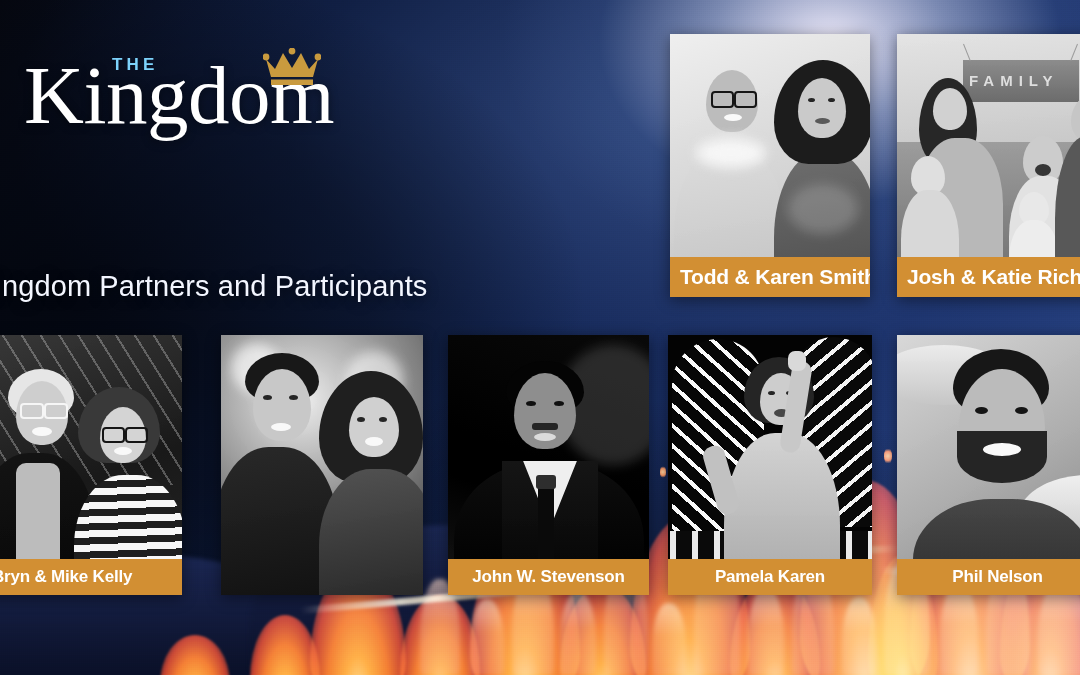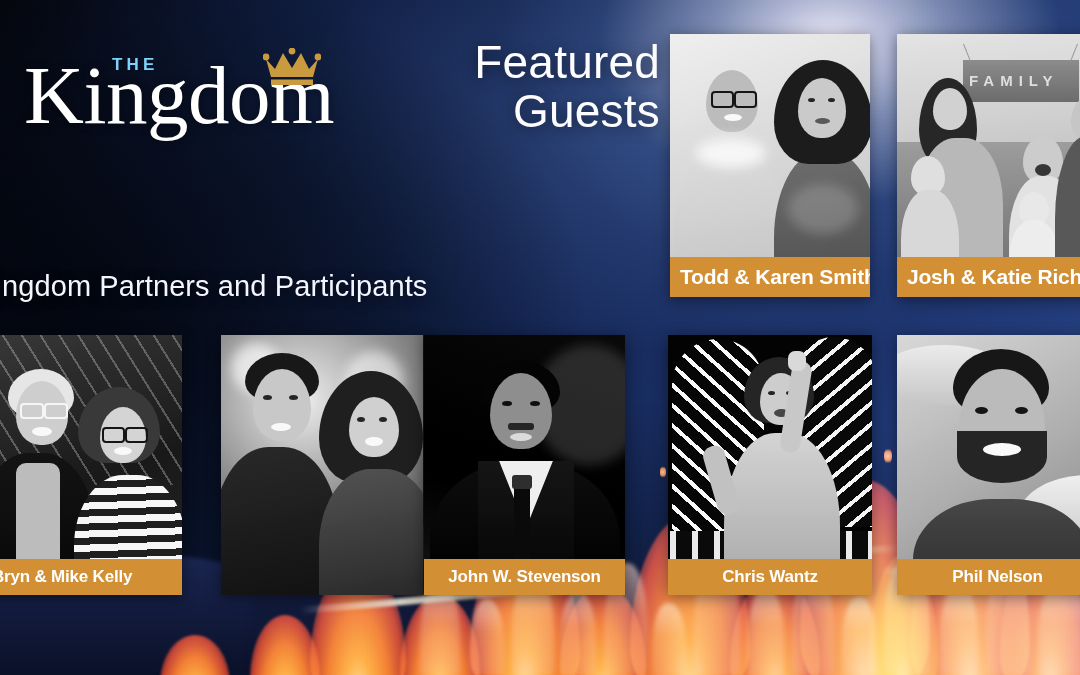--- a/index.html
+++ b/index.html
@@ -181,24 +181,20 @@
       <svg viewBox="0 0 58 38" width="58" height="38">
         <path d="M3 11 L12 21 L20 5 L29 20 L38 5 L46 21 L55 11 L50 29 L8 29 Z" fill="#c99a3e"></path>
         <circle cx="3" cy="9" r="3.4" fill="#c99a3e"></circle>
         <circle cx="29" cy="3" r="3.4" fill="#c99a3e"></circle>
         <circle cx="55" cy="9" r="3.4" fill="#c99a3e"></circle>
         <rect x="8" y="31.5" width="42" height="5.5" fill="#c99a3e"></rect>
       </svg>
     </div>
   </div>
 
-  <div class="featured">
-    <div>Featured</div>
-    <div>Guests</div>
-  </div>
 
   <div class="partners">Kingdom Partners and Participants</div>
 
   <div class="card" style="left:670px;top:34px;width:200px;height:263px;">
     <div class="photo">
       <div class="bgwall" style="background:linear-gradient(160deg,#e9e9e9,#cfcfcf 55%,#b4b4b4);"></div>
 
       <div class="body" style="left:4px;top:112px;width:112px;height:160px;background:linear-gradient(170deg,#d8d8d8,#bdbdbd);"></div>
       <div class="head" style="left:36px;top:36px;width:52px;height:62px;background:#b9b9b9;"></div>
       <div class="glasses" style="left:41px;top:57px;width:19px;height:13px;"></div>
@@ -290,21 +286,21 @@
 
       <div class="hair" style="left:98px;top:36px;width:104px;height:112px;background:#242424;"></div>
       <div class="head" style="left:128px;top:62px;width:50px;height:60px;background:#cbcbcb;"></div>
       <div class="eye" style="left:136px;top:82px;width:8px;height:5px;"></div>
       <div class="eye" style="left:158px;top:82px;width:8px;height:5px;"></div>
       <div class="mouth" style="left:144px;top:102px;width:18px;height:9px;"></div>
       <div class="body" style="left:98px;top:134px;width:118px;height:140px;background:linear-gradient(170deg,#555555,#2a2a2a);"></div>
     </div>
   </div>
 
-  <div class="card" style="left:424px;top:335px;width:201px;height:260px;">
+  <div class="card" style="left:448px;top:335px;width:201px;height:260px;">
     <div class="photo">
       <div class="bgwall" style="background:linear-gradient(200deg,#101010,#050505 60%,#1c1c1c);"></div>
       <div class="shade" style="left:110px;top:10px;width:110px;height:120px;background:#6e6e6e;opacity:.35;"></div>
       <div class="hair" style="left:58px;top:26px;width:78px;height:52px;background:#0b0b0b;"></div>
       <div class="head" style="left:66px;top:38px;width:62px;height:76px;background:#8d8d8d;"></div>
       <div class="eye" style="left:78px;top:66px;width:10px;height:5px;background:#151515;"></div>
       <div class="eye" style="left:106px;top:66px;width:10px;height:5px;background:#151515;"></div>
       <div style="position:absolute;left:84px;top:88px;width:26px;height:7px;background:#2a2a2a;border-radius:3px;"></div>
       <div class="mouth" style="left:86px;top:98px;width:22px;height:8px;background:#d6d6d6;"></div>
 
@@ -339,21 +335,21 @@
       <div class="eye" style="left:100px;top:56px;width:7px;height:4px;"></div>
       <div class="eye" style="left:118px;top:56px;width:7px;height:4px;"></div>
       <div class="mouth" style="left:106px;top:74px;width:15px;height:8px;background:#4a4a4a;"></div>
       <div class="body" style="left:56px;top:98px;width:116px;height:168px;background:linear-gradient(180deg,#cfcfcf,#a3a3a3);"></div>
 
       <div style="position:absolute;left:118px;top:26px;width:20px;height:92px;background:#c4c4c4;border-radius:10px;transform:rotate(9deg);"></div>
       <div style="position:absolute;left:120px;top:16px;width:18px;height:20px;background:#d4d4d4;border-radius:7px;"></div>
 
       <div style="position:absolute;left:42px;top:110px;width:22px;height:70px;background:#bdbdbd;border-radius:10px;transform:rotate(-16deg);"></div>
     </div>
-    <div class="namebar nb-sm">Chris Wantz</div>
+    <div class="namebar nb-sm">Pamela Karen</div>
   </div>
 
   <div class="card" style="left:897px;top:335px;width:201px;height:260px;">
     <div class="photo">
       <div class="bgwall" style="background:linear-gradient(150deg,#d3d3d3,#a8a8a8 55%,#7c7c7c);"></div>
       <div style="position:absolute;left:-18px;top:10px;width:130px;height:60px;border-radius:50%;
                   background:linear-gradient(180deg,#e5e5e5,#c2c2c2);"></div>
       <div style="position:absolute;left:120px;top:140px;width:140px;height:90px;border-radius:50%;
                   background:linear-gradient(180deg,#e9e9e9,#bfbfbf);"></div>
       <div class="hair" style="left:56px;top:14px;width:96px;height:66px;background:#1d1d1d;"></div>

